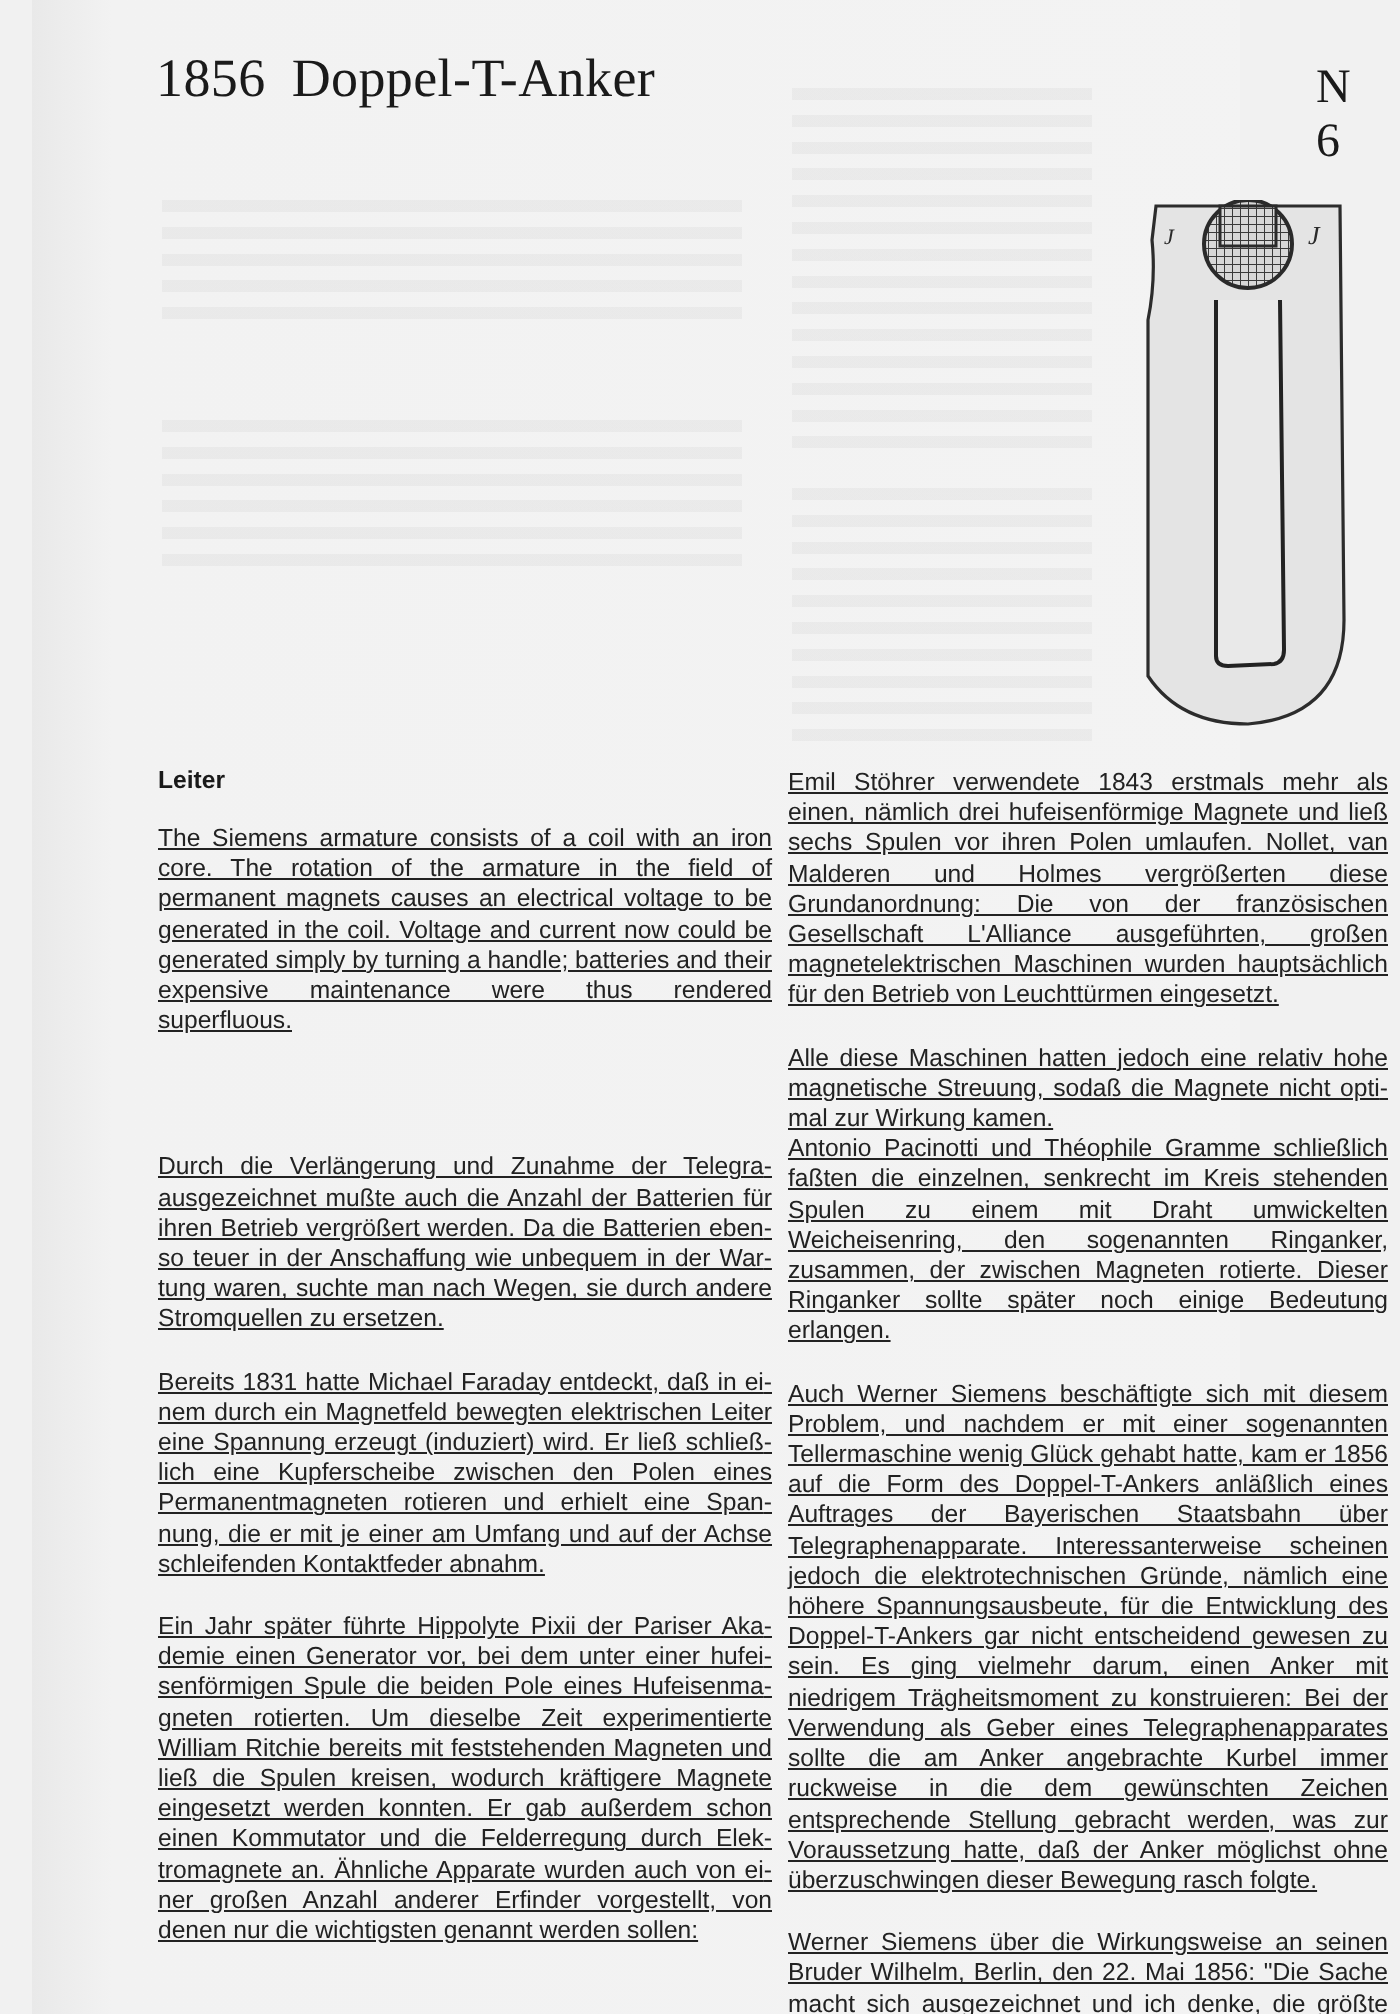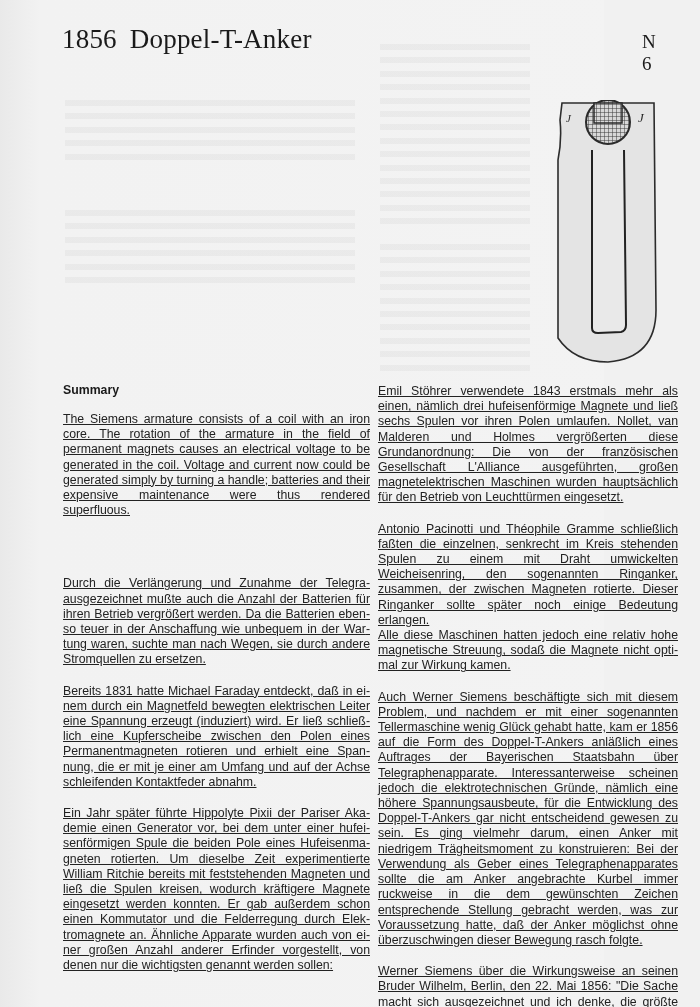--- a/index.html
+++ b/index.html
@@ -3,42 +3,42 @@
 <meta charset="utf-8">
 <style>
   html, body { margin: 0; padding: 0; }
   body {
     width: 700px; height: 1007px; overflow: hidden;
     background: #f1f1f1;
     position: relative;
     color: #1e1e1e;
   }
   .page {
-    position: absolute; left: 0; top: 0; width: 604px; height: 1007px;
+    position: absolute; left: 16px; top: 0; width: 604px; height: 1007px;
     background: linear-gradient(90deg, #e9e9e9 0px, #f2f2f2 40px, #f3f3f3 650px, #ececec 700px);
   }
   
   .bleed {
     position: absolute; background: repeating-linear-gradient(180deg, rgba(0,0,0,0.035) 0px, rgba(0,0,0,0.035) 6px, transparent 6px, transparent 13.4px);
   }
   .bleed.b1 { left: 380px; top: 44px; width: 150px; height: 185px; }
   .bleed.b2 { left: 65px; top: 100px; width: 290px; height: 60px; }
   .bleed.b3 { left: 65px; top: 210px; width: 290px; height: 75px; }
   .bleed.b4 { left: 380px; top: 244px; width: 150px; height: 130px; }
   .title {
     position: absolute; left: 62px; top: 24px;
     font-family: "Liberation Serif", "DejaVu Serif", serif;
     font-size: 27px; color: #1a1a1a; letter-spacing: 0.2px;
     white-space: nowrap;
   }
   .title .year { margin-right: 13px; }
   .code {
     position: absolute; left: 642px; top: 31px;
     font-family: "Liberation Serif", "DejaVu Serif", serif;
-    font-size: 19px; color: #1a1a1a;
+    font-size: 24px; color: #1a1a1a;
   }
   .figure {
     position: absolute; left: 548px; top: 100px; width: 116px; height: 270px;
   }
   .col {
     position: absolute;
     font-family: "Liberation Sans", "DejaVu Sans", sans-serif;
     font-size: 12.3px; line-height: 15.2px; color: #222;
   }
   .col.left { left: 63px; top: 383px; width: 307px; }
@@ -80,36 +80,36 @@
     <path d="M44 50 L44 228 Q44 233 50 233 L73 232 Q78 231 78 225 L76 50" fill="#e9e9e9" stroke="#222" stroke-width="2"></path>
 
     <circle cx="60" cy="22" r="22" fill="url(#hatch)" stroke="#2a2a2a" stroke-width="2"></circle>
     <rect x="46" y="3" width="28" height="20" fill="url(#hatch)" stroke="#2a2a2a" stroke-width="1.5"></rect>
 
     <text x="18" y="22" font-family="Liberation Serif, serif" font-style="italic" font-size="11" fill="#2a2a2a">J</text>
     <text x="90" y="22" font-family="Liberation Serif, serif" font-style="italic" font-size="13" fill="#2a2a2a">J</text>
   </svg>
 
   <div class="col left">
-    <h3>Summary</h3>
+    <h3>Leiter</h3>
     <div class="gap-s"></div>
     <p>The Siemens armature consists of a coil with an iron core. The rotation of the armature in the field of permanent magnets causes an electrical voltage to be generated in the coil. Voltage and current now could be generated simply by turning a handle; batteries and their expensive maintenance were thus rendered superfluous.</p>
     <div class="gap-xl"></div>
     <div class="gap-l"></div>
     <p>Durch die Verlängerung und Zunahme der Telegra­ausgezeichnet mußte auch die Anzahl der Batterien für ihren Betrieb vergrößert werden. Da die Batterien eben­so teuer in der Anschaffung wie unbequem in der War­tung waren, suchte man nach Wegen, sie durch andere Stromquellen zu ersetzen.</p>
     <div class="gap-m"></div>
     <p>Bereits 1831 hatte Michael Faraday entdeckt, daß in ei­nem durch ein Magnetfeld bewegten elektrischen Leiter eine Spannung erzeugt (induziert) wird. Er ließ schließ­lich eine Kupferscheibe zwischen den Polen eines Permanentmagneten rotieren und erhielt eine Span­nung, die er mit je einer am Umfang und auf der Achse schleifenden Kontaktfeder abnahm.</p>
     <div class="gap-m"></div>
     <p>Ein Jahr später führte Hippolyte Pixii der Pariser Aka­demie einen Generator vor, bei dem unter einer hufei­senförmigen Spule die beiden Pole eines Hufeisenma­gneten rotierten. Um dieselbe Zeit experimentierte William Ritchie bereits mit feststehenden Magneten und ließ die Spulen kreisen, wodurch kräftigere Magnete eingesetzt werden konnten. Er gab außerdem schon einen Kommutator und die Felderregung durch Elek­tromagnete an. Ähnliche Apparate wurden auch von ei­ner großen Anzahl anderer Erfinder vorgestellt, von denen nur die wichtigsten genannt werden sollen:</p>
   </div>
 
   <div class="col right">
     <p>Emil Stöhrer verwendete 1843 erstmals mehr als einen, nämlich drei hufeisenförmige Magnete und ließ sechs Spulen vor ihren Polen umlaufen. Nollet, van Malderen und Holmes vergrößerten diese Grundanordnung: Die von der französischen Gesellschaft L'Alliance ausge­führten, großen magnetelektrischen Maschinen wurden hauptsächlich für den Betrieb von Leuchttürmen einge­setzt.</p>
     <div class="gap-m"></div>
+    <p>Alle diese Maschinen hatten jedoch eine relativ hohe magnetische Streuung, sodaß die Magnete nicht opti­mal zur Wirkung kamen.</p>
     <p>Antonio Pacinotti und Théophile Gramme schließlich faßten die einzelnen, senkrecht im Kreis stehenden Spulen zu einem mit Draht umwickelten Weicheisenring, den sogenannten Ringanker, zusammen, der zwischen Magneten rotierte. Dieser Ringanker sollte später noch einige Bedeutung erlangen.</p>
-    <p>Alle diese Maschinen hatten jedoch eine relativ hohe magnetische Streuung, sodaß die Magnete nicht opti­mal zur Wirkung kamen.</p>
     <div class="gap-m"></div>
     <p>Auch Werner Siemens beschäftigte sich mit diesem Problem, und nachdem er mit einer sogenannten Teller­maschine wenig Glück gehabt hatte, kam er 1856 auf die Form des Doppel-T-Ankers anläßlich eines Auftrages der Bayerischen Staatsbahn über Telegraphenapparate. Interessanterweise scheinen jedoch die elektrotechni­schen Gründe, nämlich eine höhere Spannungsaus­beute, für die Entwicklung des Doppel-T-Ankers gar nicht entscheidend gewesen zu sein. Es ging vielmehr darum, einen Anker mit niedrigem Trägheitsmoment zu konstruieren: Bei der Verwendung als Geber eines Tele­graphenapparates sollte die am Anker angebrachte Kurbel immer ruckweise in die dem gewünschten Zei­chen entsprechende Stellung gebracht werden, was zur Voraussetzung hatte, daß der Anker möglichst ohne überzuschwingen dieser Bewegung rasch folgte.</p>
     <div class="gap-m"></div>
     <p>Werner Siemens über die Wirkungsweise an seinen Bruder Wilhelm, Berlin, den 22. Mai 1856: "Die Sache macht sich ausgezeichnet und ich denke, die größte Si­cherheit, Geschwindigkeit, Leichtigkeit der Handhabung und Entfernung aller Batterien, wird ihnen den Vorzug</p>
   </div>
 
 </div>
 
 </body></html>

